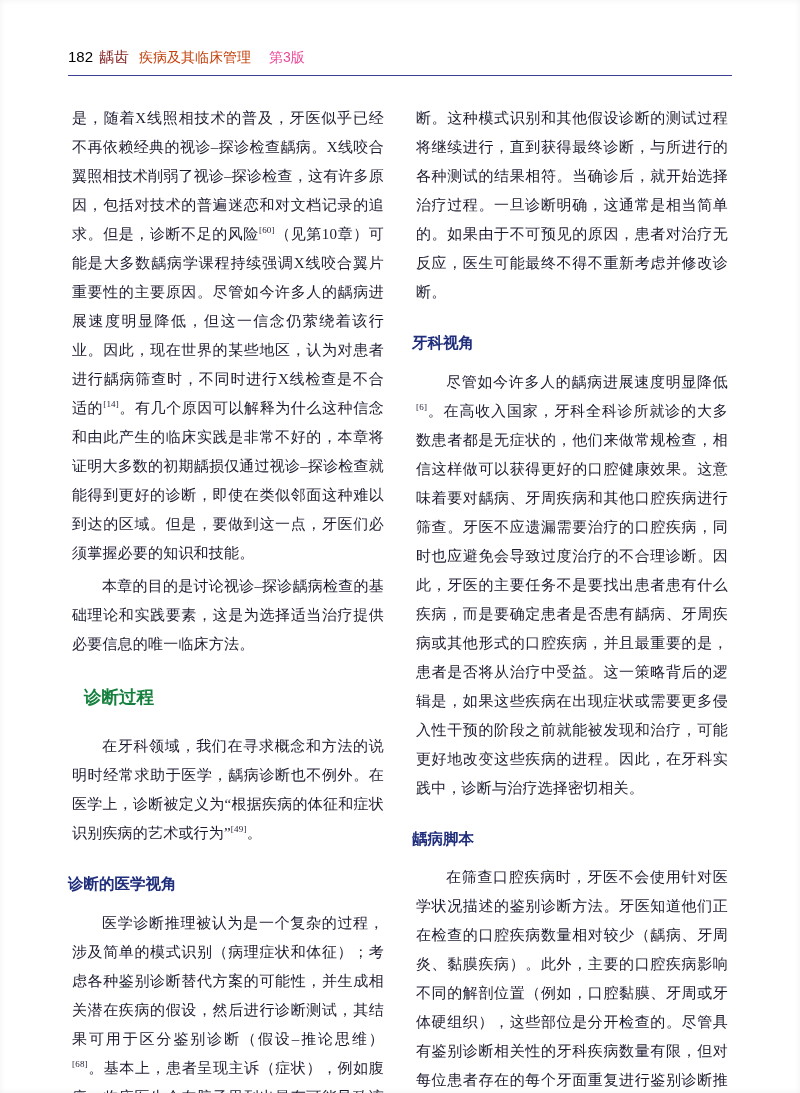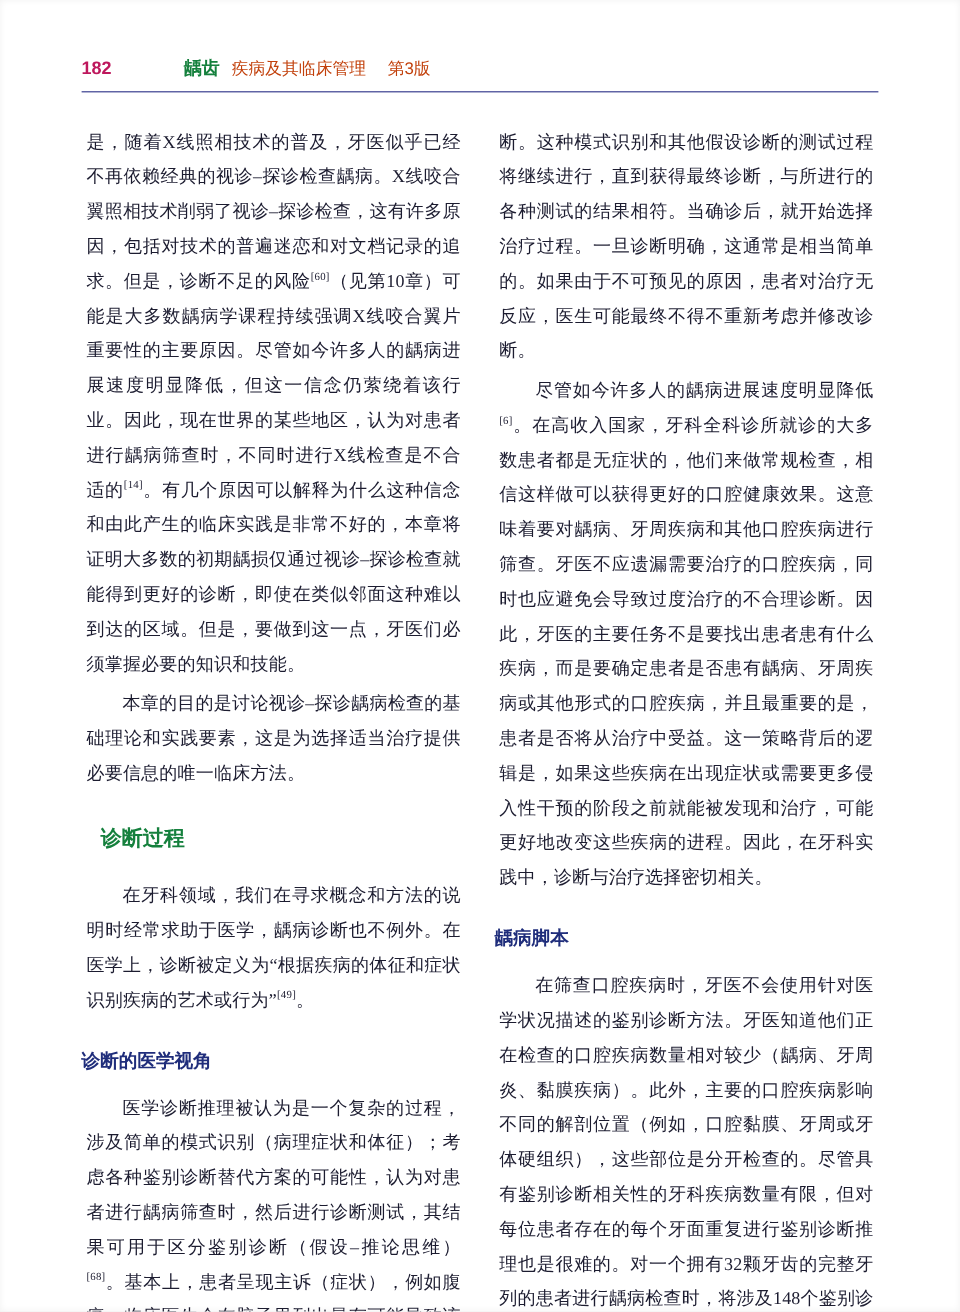--- a/index.html
+++ b/index.html
@@ -18,24 +18,24 @@
     color: #1c1c30;
   }
   .page-header {
     padding: 47px 68px 0 68px;
     font-family: "Liberation Sans", "DejaVu Sans", sans-serif;
     font-size: 14px;
     line-height: 20px;
     display: flex;
     align-items: baseline;
   }
-  .page-number { font-weight: bold; color: #be185d; margin-right: 16px; font-size: 15px; }
-  .book-title  { font-weight: bold; color: #15803d; margin-right: 10px; font-size: 15px; margin-left: 44px; }
+  .page-number { font-weight: normal; color: #000000; margin-right: 6px; font-size: 15px; }
+  .book-title  { font-weight: normal; color: #7f1d1d; margin-right: 10px; font-size: 15px; }
   .chapter-subtitle { color: #c2410c; margin-right: 18px; }
-  .edition     { color: #c2410c; }
+  .edition     { color: #ec4899; }
   .header-rule {
     margin: 8px 68px 0 68px;
     height: 0;
     border-bottom: 1.6px solid #3a3f8f;
   }
   .columns {
     display: flex;
     gap: 24px;
     padding: 24px 68px 0 68px;
     box-sizing: border-box;
@@ -89,23 +89,24 @@
 
   <div class="header-rule"></div>
 
   <main class="columns">
     <div class="col">
         <p><span>是，随着X线照相技术的普及，牙医似乎已经不再依赖经典的视诊–探诊检查龋病。X线咬合翼照相技术削弱了视诊–探诊检查，这有许多原因，包括对技术的普遍迷恋和对文档记录的追求。但是，诊断不足的风险</span><sup>[60]</sup><span>（见第10章）可能是大多数龋病学课程持续强调X线咬合翼片重要性的主要原因。尽管如今许多人的龋病进展速度明显降低，但这一信念仍萦绕着该行业。因此，现在世界的某些地区，认为对患者进行龋病筛查时，不同时进行X线检查是不合适的</span><sup>[14]</sup><span>。有几个原因可以解释为什么这种信念和由此产生的临床实践是非常不好的，本章将证明大多数的初期龋损仅通过视诊–探诊检查就能得到更好的诊断，即使在类似邻面这种难以到达的区域。但是，要做到这一点，牙医们必须掌握必要的知识和技能。</span></p>
         <p class="indent"><span>本章的目的是讨论视诊–探诊龋病检查的基础理论和实践要素，这是为选择适当治疗提供必要信息的唯一临床方法。</span></p>
         <h2><span>诊断过程</span></h2>
         <p class="indent"><span>在牙科领域，我们在寻求概念和方法的说明时经常求助于医学，龋病诊断也不例外。在医学上，诊断被定义为“根据疾病的体征和症状识别疾病的艺术或行为”</span><sup>[49]</sup><span>。</span></p>
         <h3><span>诊断的医学视角</span></h3>
-        <p class="indent"><span>医学诊断推理被认为是一个复杂的过程，涉及简单的模式识别（病理症状和体征）；考虑各种鉴别诊断替代方案的可能性，认为对患者进行龋病筛查时，然后进行诊断测试，其结果可用于区分鉴别诊断（假设–推论思维）</span><sup>[68]</sup><span>。基本上，患者呈现主诉（症状），例如腹痛。临床医生会在脑子里列出最有可能导致该症状的疾病清单（一份假设诊断清单）。以最有可能的假设诊断开始推论过程，其中包括记录患者病史，进行体格检查并开具诊断测试，以获取信息让临床医生确认或反驳该假设诊</span></p>
+        <p class="indent"><span>医学诊断推理被认为是一个复杂的过程，涉及简单的模式识别（病理症状和体征）；考虑各种鉴别诊断替代方案的可能性，并生成相关潜在疾病的假设，然后进行诊断测试，其结果可用于区分鉴别诊断（假设–推论思维）</span><sup>[68]</sup><span>。基本上，患者呈现主诉（症状），例如腹痛。临床医生会在脑子里列出最有可能导致该症状的疾病清单（一份假设诊断清单）。以最有可能的假设诊断开始推论过程，其中包括记录患者病史，进行体格检查并开具诊断测试，以获取信息让临床医生确认或反驳该假设诊</span></p>
       </div>
     <div class="col">
         <p><span>断。这种模式识别和其他假设诊断的测试过程将继续进行，直到获得最终诊断，与所进行的各种测试的结果相符。当确诊后，就开始选择治疗过程。一旦诊断明确，这通常是相当简单的。如果由于不可预见的原因，患者对治疗无反应，医生可能最终不得不重新考虑并修改诊断。</span></p>
+        <h3><span>牙科视角</span></h3>
         <p class="indent"><span>尽管如今许多人的龋病进展速度明显降低</span><sup>[6]</sup><span>。在高收入国家，牙科全科诊所就诊的大多数患者都是无症状的，他们来做常规检查，相信这样做可以获得更好的口腔健康效果。这意味着要对龋病、牙周疾病和其他口腔疾病进行筛查。牙医不应遗漏需要治疗的口腔疾病，同时也应避免会导致过度治疗的不合理诊断。因此，牙医的主要任务不是要找出患者患有什么疾病，而是要确定患者是否患有龋病、牙周疾病或其他形式的口腔疾病，并且最重要的是，患者是否将从治疗中受益。这一策略背后的逻辑是，如果这些疾病在出现症状或需要更多侵入性干预的阶段之前就能被发现和治疗，可能更好地改变这些疾病的进程。因此，在牙科实践中，诊断与治疗选择密切相关。</span></p>
         <h3><span>龋病脚本</span></h3>
         <p class="indent"><span>在筛查口腔疾病时，牙医不会使用针对医学状况描述的鉴别诊断方法。牙医知道他们正在检查的口腔疾病数量相对较少（龋病、牙周炎、黏膜疾病）。此外，主要的口腔疾病影响不同的解剖位置（例如，口腔黏膜、牙周或牙体硬组织），这些部位是分开检查的。尽管具有鉴别诊断相关性的牙科疾病数量有限，但对每位患者存在的每个牙面重复进行鉴别诊断推理也是很难的。对一个拥有32颗牙齿的完整牙列的患者进行龋病检查时，将涉及148个鉴别诊断过程（各有5个牙面的20颗磨牙和前磨牙，外加各有4个牙面的12颗切牙和尖牙）。显然，这不会发生。当牙医诊断龋病时，他们会使用预想的</span></p>
       </div>
   </main>
 
 </div>
 
 </body></html>

